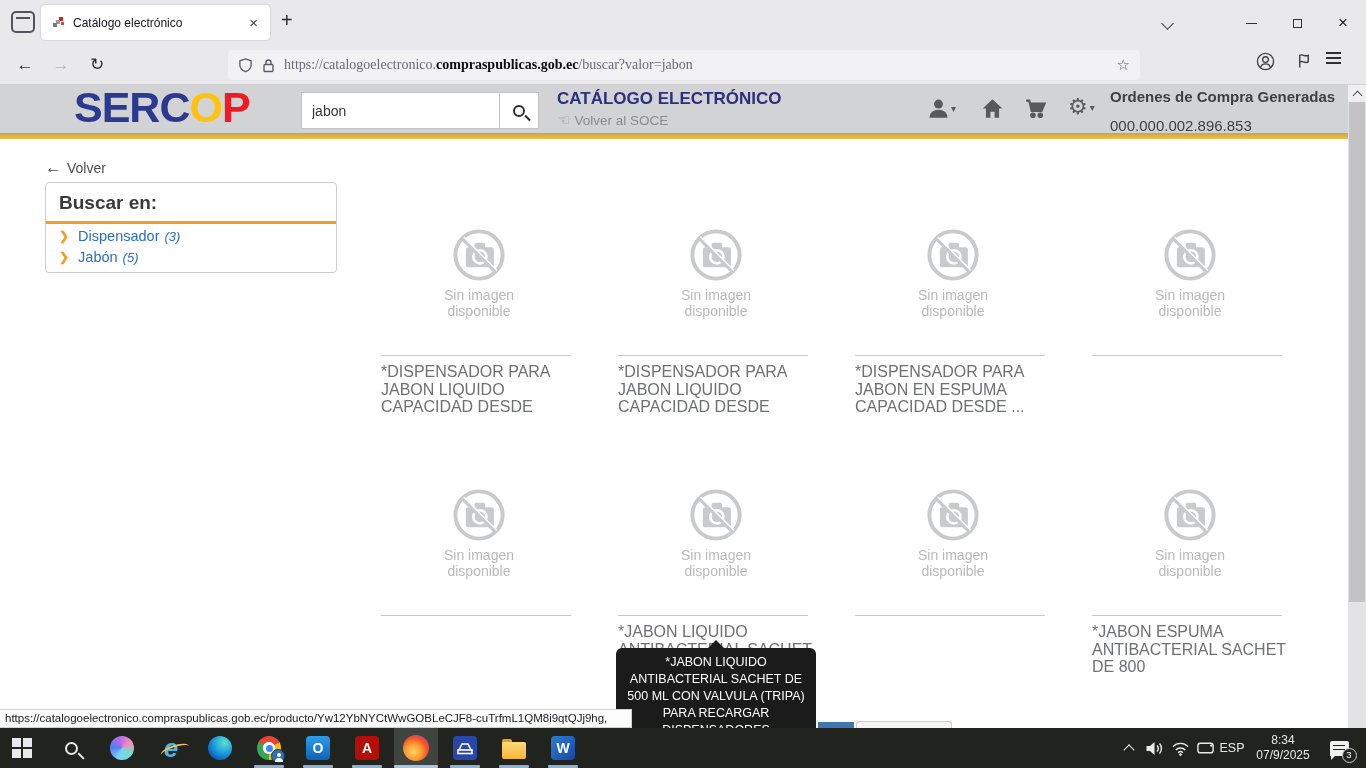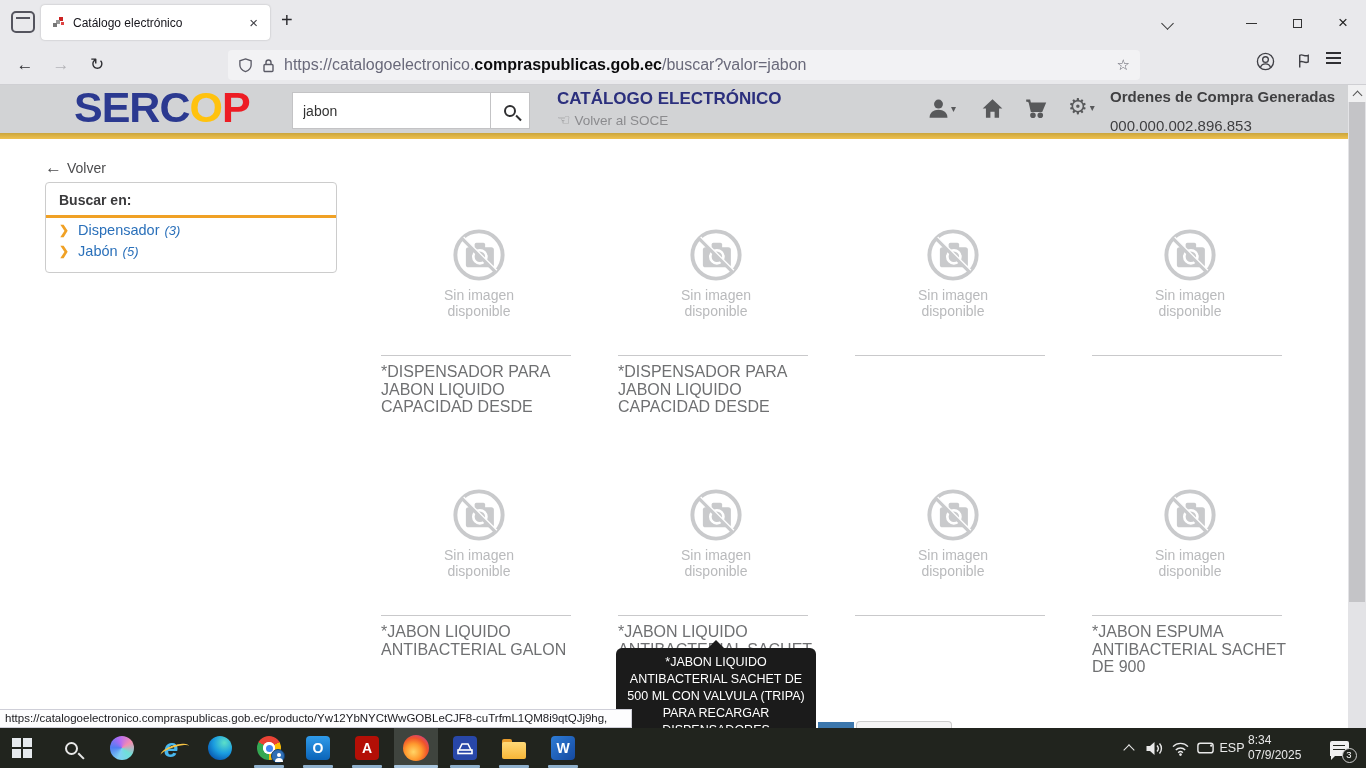--- a/index.html
+++ b/index.html
@@ -20,30 +20,30 @@
   .min-glyph { width:11px; height:0; border-top:1.6px solid #333; }
   .restore-glyph { position:relative; width:9px; height:9px; border:1.3px solid #333; background:#e9e9ec; }
   .restore-glyph:before { content:""; position:absolute; left:1px; top:-4px; width:9px; height:9px; border:1.3px solid #333; z-index:-1; }
   .close-glyph { font-size:17px; color:#222; font-weight:400; }
 
   
   .navbar { position:absolute; left:0; top:44px; width:1366px; height:41px; background:#e9e9ec; border-bottom:1px solid #cfcfd3; }
   .navbtn { position:absolute; top:8px; width:26px; height:26px; text-align:center; font-size:17px; line-height:26px; color:#2f2f33; }
   .urlbar { position:absolute; left:228px; top:6px; width:912px; height:30px; background:#f2f2f4; border-radius:4px; display:flex; align-items:center; padding:0 10px; }
   .url-ico { margin-right:9px; display:flex; }
-  .url-text { font-size:16px; color:#69697a; flex:1; white-space:nowrap; overflow:hidden; }
+  .url-text { font-size:14px; color:#69697a; flex:1; white-space:nowrap; overflow:hidden;font-family:Liberation Serif, serif; }
   .url-text .domain { color:#0c0c0d; font-weight:600; }
   .star { font-size:15px; color:#5b5b66; }
   .hamb { width:15px; height:12px; display:flex; flex-direction:column; justify-content:space-between; }
   .hamb span { height:1.6px; background:#2f2f33; }
 
   
   .site-header { position:absolute; left:0; top:85px; width:1366px; height:48px; background:#d2d3d5; }
   .logo { position:absolute; left:74px; top:-2px; font-size:43px; font-weight:800; letter-spacing:-1px; font-family:"Liberation Sans",sans-serif; }
-  .searchwrap { position:absolute; left:292px; top:7px; display:flex; }
+  .searchwrap { position:absolute; left:301px; top:7px; display:flex; }
   .searchwrap input { width:199px; height:37px; border:1px solid #c3c3c5; background:#fff; font-size:14px; padding:0 10px; color:#333; outline:none; font-family:"Liberation Sans",sans-serif; }
   .searchbtn { width:39px; height:37px; border:1px solid #c3c3c5; border-left:none; background:#fff; display:flex; align-items:center; justify-content:center; }
   .mag { position:relative; width:12px; height:12px; border:2.2px solid #2f2f31; border-radius:50%; }
   .mag:after { content:""; position:absolute; left:9px; top:10px; width:7px; height:2.2px; background:#2f2f31; transform:rotate(45deg); }
   .cat-title { position:absolute; left:557px; top:4px; font-size:17px; font-weight:bold; color:#2b2f7d; }
   .cat-sub { position:absolute; left:557px; top:26px; font-size:13.5px; color:#8b8b8e; }
   .cat-sub .hand { font-size:15px; margin-right:4px; }
   .hicon { position:absolute; top:13px; display:flex; align-items:center; color:#58595b; }
   .hicon svg { fill:#58595b; }
   .caret { font-size:10px; color:#58595b; margin-left:2px; }
@@ -56,21 +56,21 @@
   .pscroll { position:absolute; right:0; top:85px; width:18px; height:643px; background:#e3e3e6; }
   .pscroll .btn { position:absolute; top:0; left:0; width:18px; height:17px; background:#f0f0f1; display:flex; align-items:center; justify-content:center; }
   .chev-u { width:7px; height:7px; border-left:1.6px solid #555; border-top:1.6px solid #555; transform:rotate(45deg); margin-top:3px; }
   .pscroll .thumb { position:absolute; left:1px; top:17px; width:16px; height:500px; background:#c4c4c7; }
 
   
   .content { position:absolute; left:0; top:139px; width:1348px; height:589px; background:#fff; }
   .volver { position:absolute; left:45px; top:19px; font-size:14px; color:#4c4c4e; }
   .volver .arr { font-size:17px; font-weight:bold; margin-right:5px; }
   .filterbox { position:absolute; left:45px; top:43px; width:292px; height:91px; border:1px solid #ccc; border-radius:4px; background:#fff; }
-  .filterbox h2 { font-size:14px; font-weight:bold; color:#3a3a3c; padding:9px 13px 7px; }
+  .filterbox h2 { font-size:19px; font-weight:bold; color:#3a3a3c; padding:9px 13px 7px; }
   .orange-rule { height:3px; background:#f0a125; }
   .fitem { display:flex; align-items:center; padding:4px 13px 1px; font-size:14.5px; color:#2a70ba; }
   .fitem .chv { color:#f0a125; font-weight:bold; font-size:12px; margin-right:9px; }
   .fitem .cnt { font-style:italic; font-size:13px; margin-left:5px; }
 
   .grid { position:absolute; left:381px; top:83px; display:grid; grid-template-columns:repeat(4,196px); column-gap:43px; row-gap:28px;gap:41px; }
   .pcard { width:196px; height:219px; position:relative; }
   .ph { height:133px; text-align:center; padding-top:5px; }
   .ph svg { width:56px; height:56px; }
   .ph-t { font-size:14px; color:#b9babc; line-height:16px; }
@@ -107,21 +107,21 @@
   .acrobat { background:#b40f06; }
   .firefox { width:26px; height:26px; border-radius:50%; background:radial-gradient(circle at 40% 65%,#ffd567 0%,#ff9a2e 35%,#f0552a 60%,#c63a94 88%,#8f2e8f 100%); }
   .scanner { background:#2847a8; }
   .folder { position:relative; width:24px; height:17px; margin-top:4px; }
   .folder:before { content:""; position:absolute; left:0; top:-3px; width:10px; height:5px; background:#e89c2c; border-radius:2px 2px 0 0; }
   .folder .body { position:absolute; left:0; top:0; width:24px; height:17px; background:linear-gradient(180deg,#ffd978,#f7b637); border-radius:2px; }
   .word { background:linear-gradient(135deg,#2d7cd6,#1549a0); }
   .tray { position:absolute; top:0; height:40px; display:flex; align-items:center; justify-content:center; color:#e9e9e9; }
   .tchev { width:8px; height:8px; border-left:1.8px solid #e9e9e9; border-top:1.8px solid #e9e9e9; transform:rotate(45deg); margin-top:4px; }
   .lang { font-size:12.5px; }
-  .clock { font-size:12px; line-height:15px; text-align:left; width:70px; }
+  .clock { font-size:12px; line-height:15px; text-align:center; width:70px; }
   .notif { position:relative; width:19px; height:15px; background:#f0f0f0; border-radius:2px 2px 2px 0; }
   .notif:before { content:""; position:absolute; left:3px; top:4px; width:12px; height:1.6px; background:#21241e; box-shadow:0 4px 0 #21241e; }
   .notif:after { content:""; position:absolute; left:1px; bottom:-4px; border-left:0 solid transparent; border-right:5px solid transparent; border-top:5px solid #f0f0f0; }
   .notif .nbadge { position:absolute; right:-8px; bottom:-7px; width:15px; height:15px; border-radius:50%; background:#21241e; border:1.3px solid #cfcfcf; color:#fff; font-size:9.5px; line-height:12.5px; text-align:center; }
 </style>
 </head>
 <body>
 
 <div id="screen">
 
@@ -293,37 +293,37 @@
         <div class="sep"></div>
         <div class="ptitle">*DISPENSADOR PARA JABON LIQUIDO CAPACIDAD DESDE</div>
       </div>
       <div class="pcard">
         <div class="ph"><svg viewBox="0 0 64 64">
               <use href="#cam"></use>
             </svg>
           <div class="ph-t">Sin imagen</div>
           <div class="ph-t">disponible</div></div>
         <div class="sep"></div>
-      </div>
-      <div class="pcard">
-        <div class="ph"><svg viewBox="0 0 64 64">
-              <use href="#cam"></use>
-            </svg>
-          <div class="ph-t">Sin imagen</div>
-          <div class="ph-t">disponible</div></div>
-        <div class="sep"></div>
-      </div>
-      <div class="pcard">
-        <div class="ph"><svg viewBox="0 0 64 64">
-              <use href="#cam"></use>
-            </svg>
-          <div class="ph-t">Sin imagen</div>
-          <div class="ph-t">disponible</div></div>
-        <div class="sep"></div>
-        <div class="ptitle">*JABON LIQUIDO ANTIBACTERIAL GALON</div>
+        <div class="ptitle">*DISPENSADOR PARA JABON EN ESPUMA CAPACIDAD DESDE ...</div>
+      </div>
+      <div class="pcard">
+        <div class="ph"><svg viewBox="0 0 64 64">
+              <use href="#cam"></use>
+            </svg>
+          <div class="ph-t">Sin imagen</div>
+          <div class="ph-t">disponible</div></div>
+        <div class="sep"></div>
+      </div>
+      <div class="pcard">
+        <div class="ph"><svg viewBox="0 0 64 64">
+              <use href="#cam"></use>
+            </svg>
+          <div class="ph-t">Sin imagen</div>
+          <div class="ph-t">disponible</div></div>
+        <div class="sep"></div>
       </div>
       <div class="pcard">
         <div class="ph"><svg viewBox="0 0 64 64">
               <use href="#cam"></use>
             </svg>
           <div class="ph-t">Sin imagen</div>
           <div class="ph-t">disponible</div></div>
         <div class="sep"></div>
         <div class="ptitle">*JABON LIQUIDO ANTIBACTERIAL SACHET DE 500</div>
       </div>
@@ -335,21 +335,21 @@
           <div class="ph-t">disponible</div></div>
         <div class="sep"></div>
       </div>
       <div class="pcard">
         <div class="ph"><svg viewBox="0 0 64 64">
               <use href="#cam"></use>
             </svg>
           <div class="ph-t">Sin imagen</div>
           <div class="ph-t">disponible</div></div>
         <div class="sep"></div>
-        <div class="ptitle">*JABON ESPUMA ANTIBACTERIAL SACHET DE 900</div>
+        <div class="ptitle">*JABON ESPUMA ANTIBACTERIAL SACHET DE 800</div>
       </div>
     </div>
 
     <div class="tooltip">*JABON LIQUIDO ANTIBACTERIAL SACHET DE 500 ML CON VALVULA (TRIPA) PARA RECARGAR DISPENSADORES</div>
     <div class="partial-blue"></div>
     <div class="partial-pill"></div>
     <div class="statusbar">https://catalogoelectronico.compraspublicas.gob.ec/producto/Yw12YbNYCtWwGOBLeCJF8-cuTrfmL1QM8i9qtQJj9hg,</div>
   </div>
 
   <div class="taskbar">

